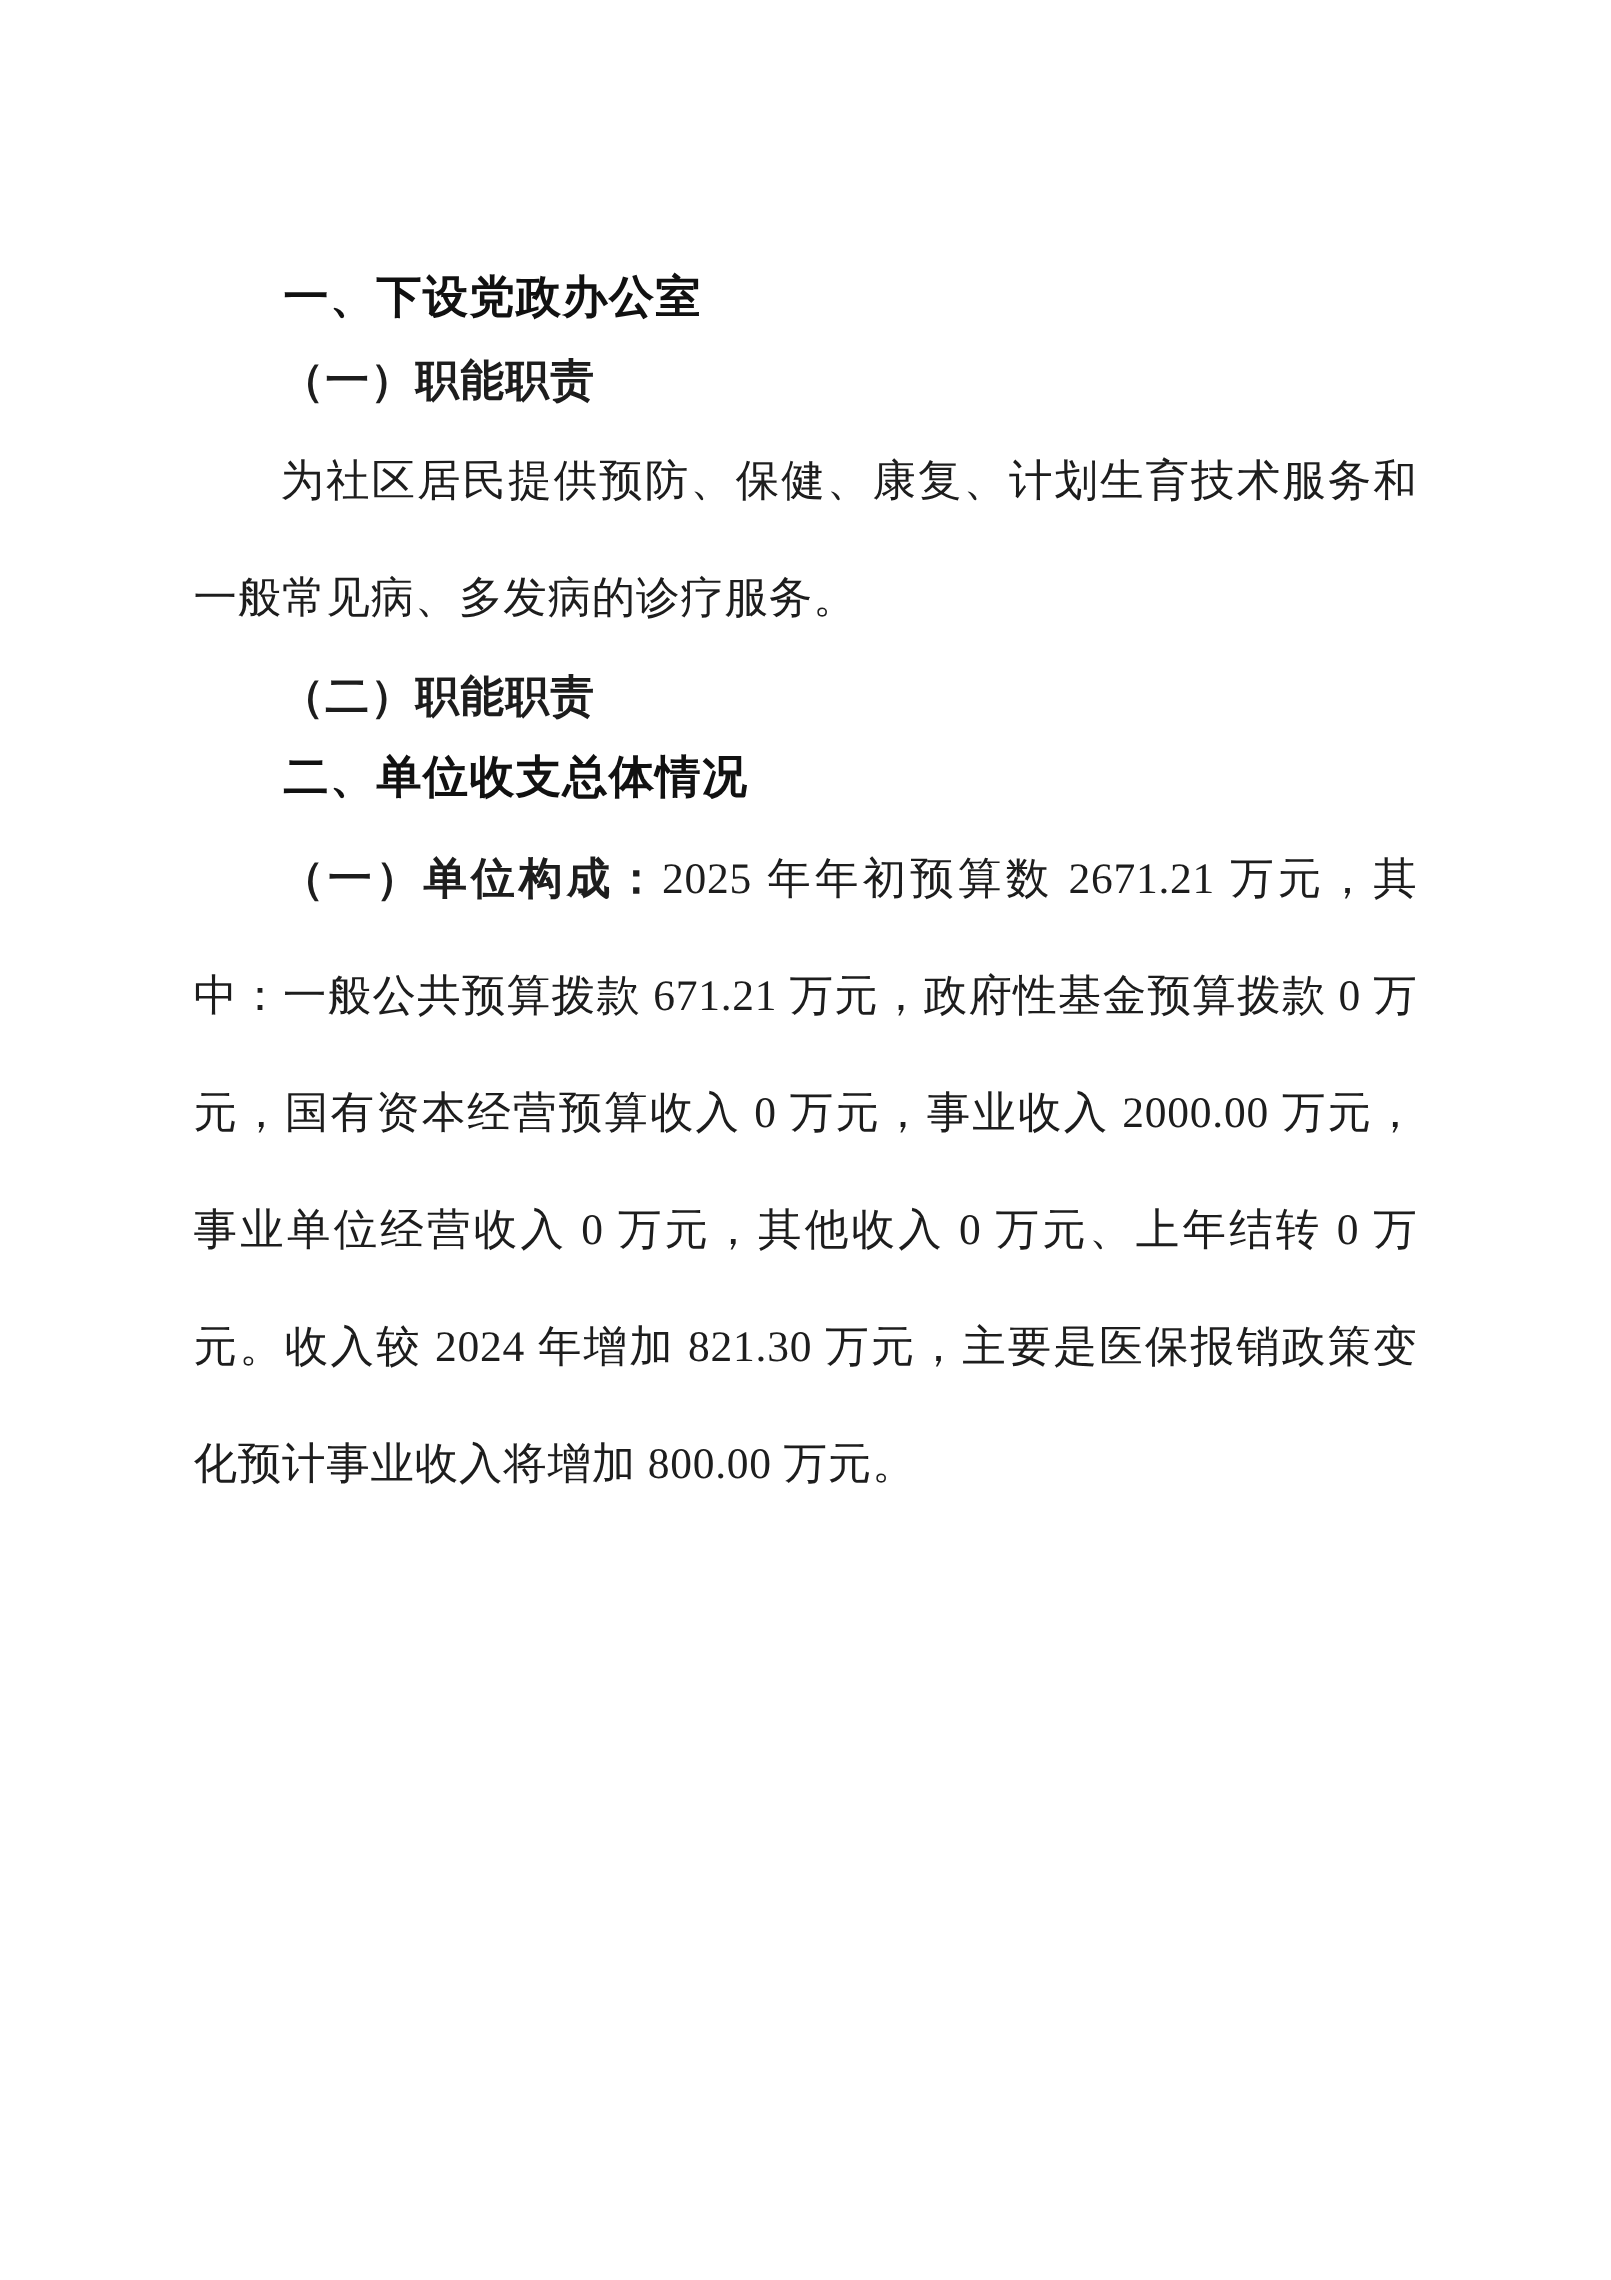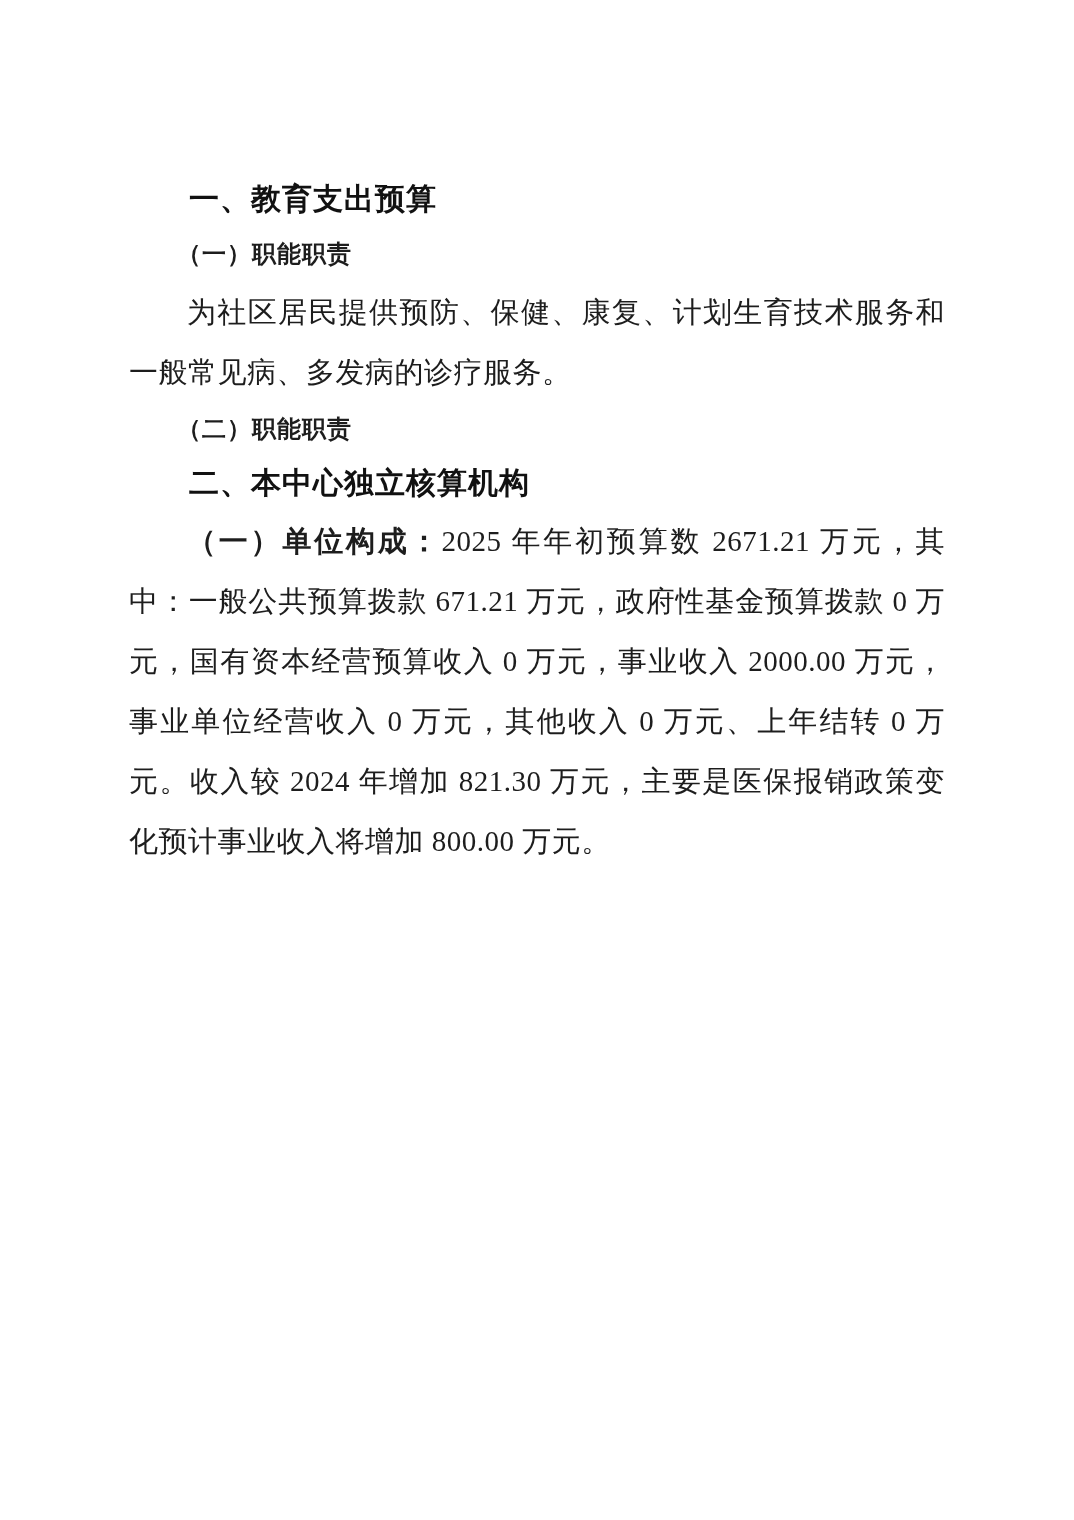--- a/index.html
+++ b/index.html
@@ -23,52 +23,52 @@
     font-family: "Liberation Sans", "DejaVu Sans", sans-serif;
     font-weight: bold;
     font-size: 30px;
     line-height: 54.8px;
     text-indent: 2em;
     color: #111111;
     letter-spacing: 1px;
   }
   .h-sub {
     font-weight: bold;
-    font-size: 24px;
+    font-size: 29px;
     line-height: 54.8px;
     text-indent: 2em;
     color: #1d1d1d;
     letter-spacing: 1px;
   }
   .para {
     font-size: 29px;
-    line-height: 60px;
+    line-height: 78px;
     text-indent: 2em;
     text-align: justify;
     color: #1d1d1d;
     letter-spacing: 0.5px;
   }
   .para .lead { font-weight: bold; }
 </style>
 </head>
 <body>
 
 <div class="page">
   <div class="content">
 
-    <div class="h-major">一、教育支出预算</div>
+    <div class="h-major">一、下设党政办公室</div>
 
     <div class="h-sub">（一）职能职责</div>
 
     <div class="para">为社区居民提供预防、保健、康复、计划生育技术服务和一般常见病、多发病的诊疗服务。</div>
 
     <div class="h-sub">（二）职能职责</div>
 
 
-    <div class="h-major">二、本中心独立核算机构</div>
+    <div class="h-major">二、单位收支总体情况</div>
 
     <div class="para">
       <span class="lead">（一）单位构成：</span><span>2025 年年初预算数 2671.21 万元，其中：一般公共预算拨款 671.21 万元，政府性基金预算拨款 0 万元，国有资本经营预算收入 0 万元，事业收入 2000.00 万元，事业单位经营收入 0 万元，其他收入 0 万元、上年结转 0 万元。收入较 2024 年增加 821.30 万元，主要是医保报销政策变化预计事业收入将增加 800.00 万元。</span>
     </div>
 
 
   </div>
 </div>
 
 </body></html>

